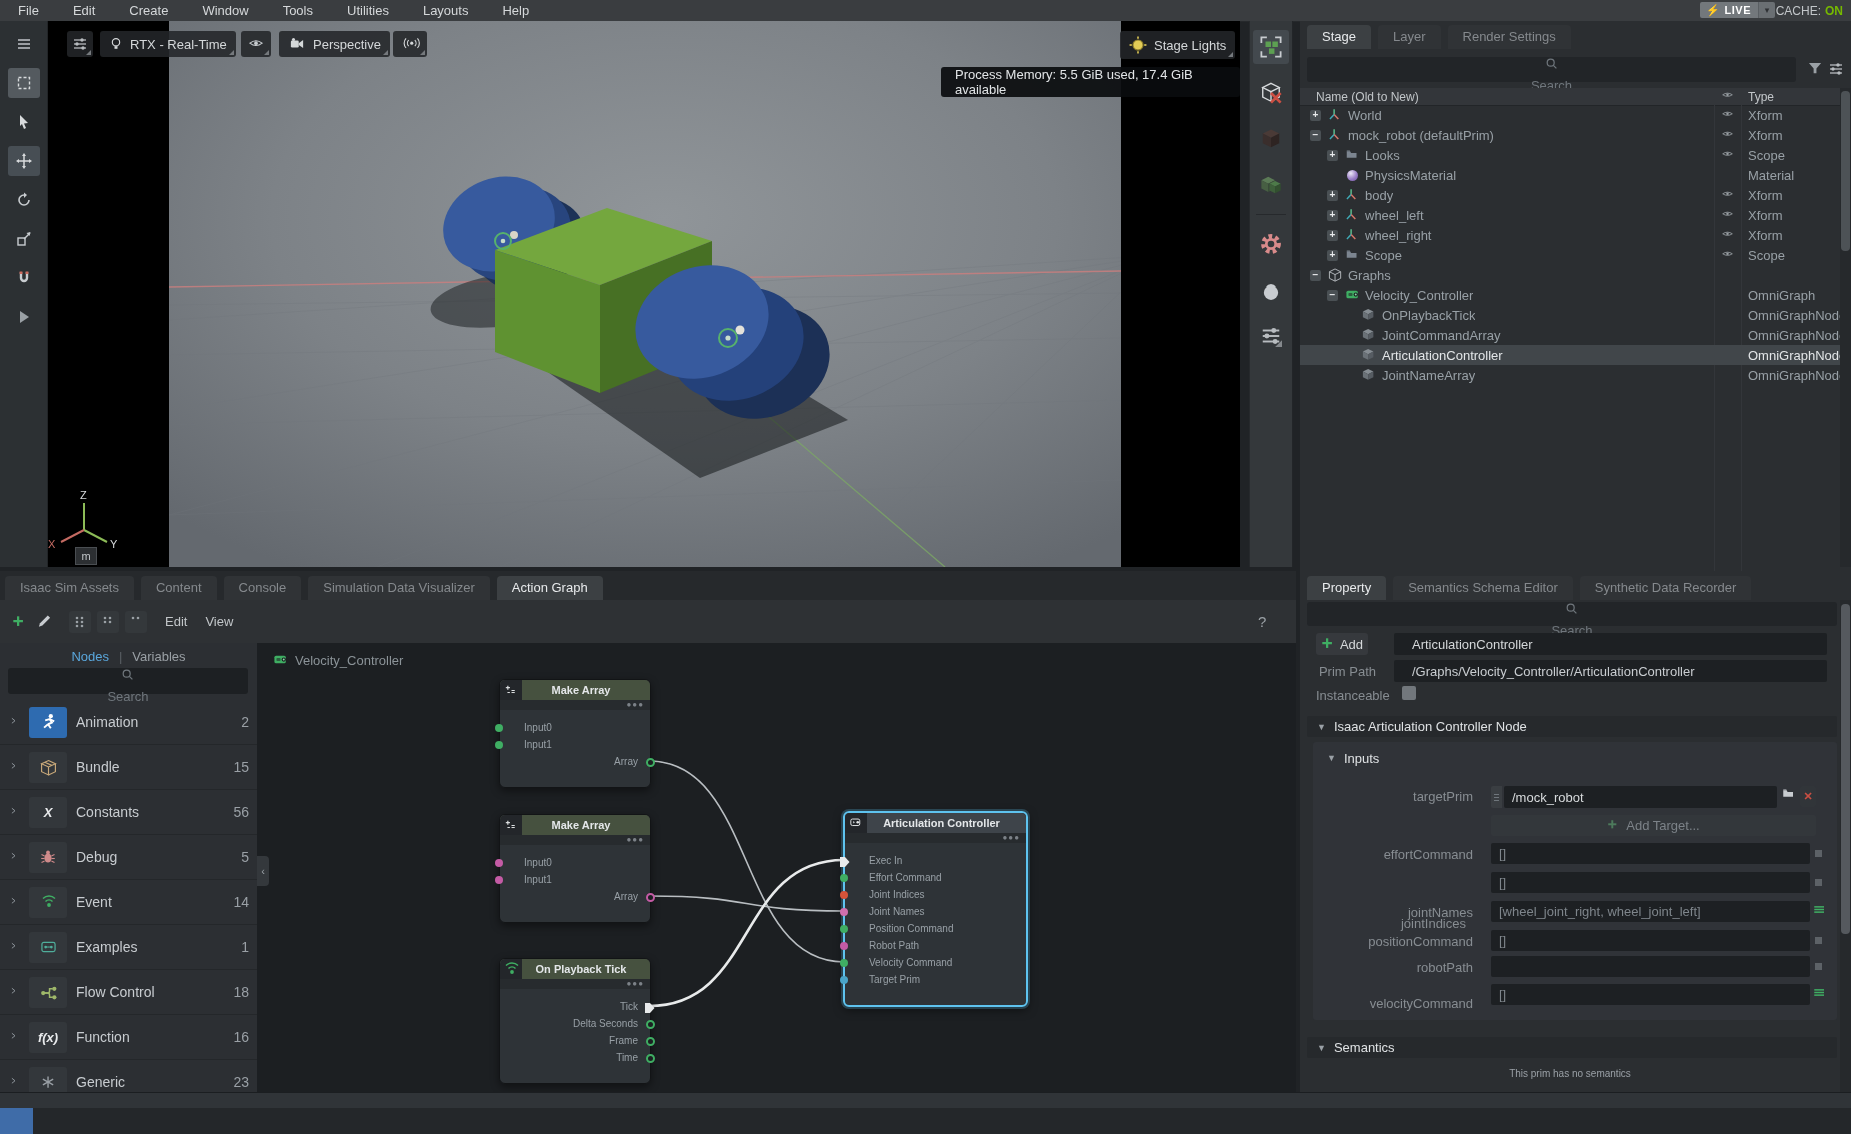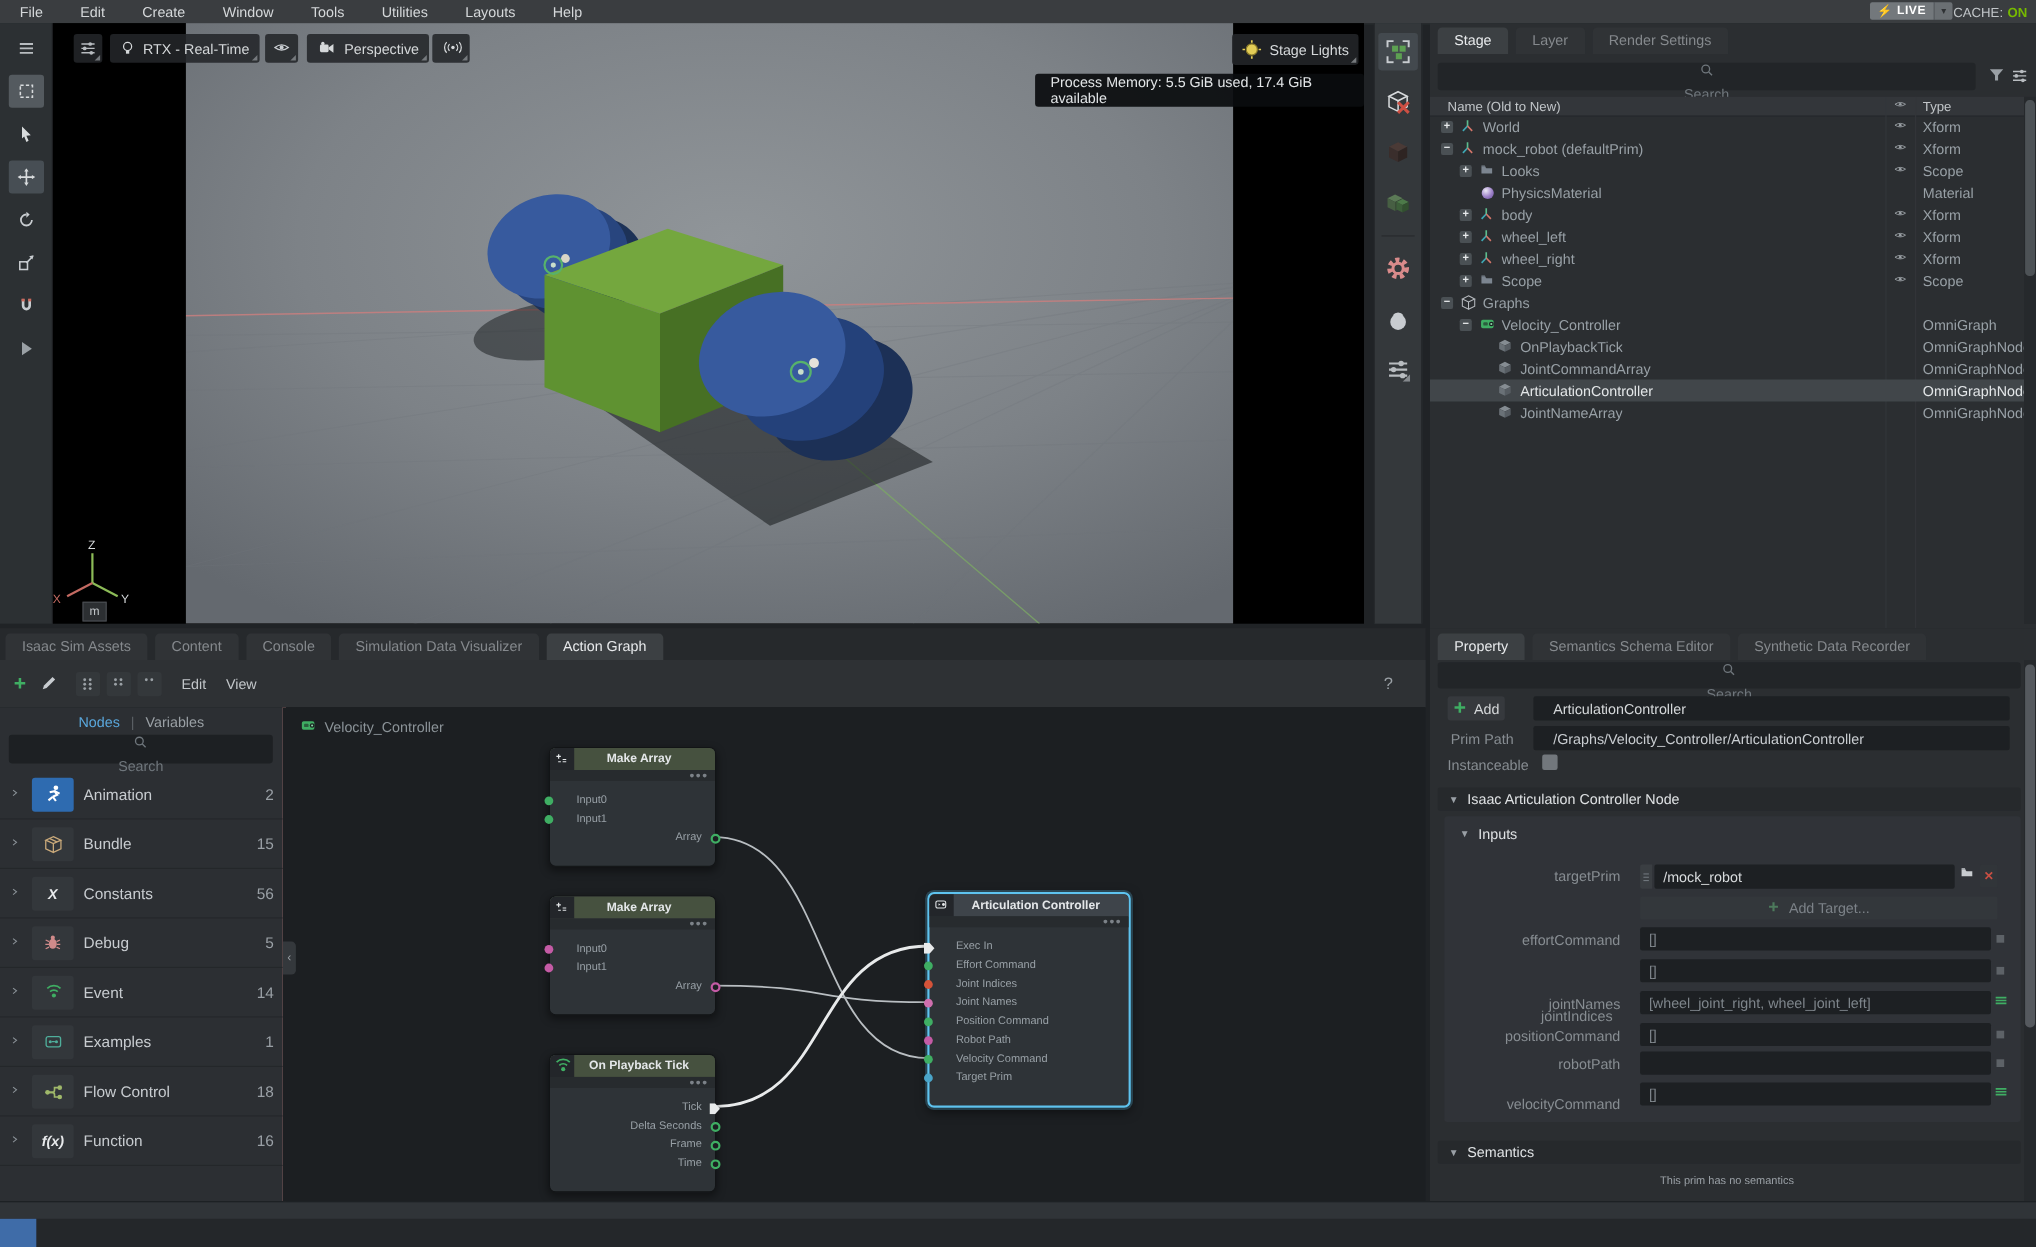--- a/index.html
+++ b/index.html
@@ -1015,20 +1015,38 @@
               <svg width="10" height="12" viewBox="0 0 16 16">
                 <polyline points="3,2 8,6 3,10" fill="none" stroke="#8b9298" stroke-width="1.6"></polyline>
               </svg>
             </span>
             <div class="cat-tile" style="background: rgb(51, 55, 59);">
               <span class="tile-text">f(x)</span>
             </div>
             <span class="cat-label">Function</span>
             <span class="cat-count">16</span>
           </div>
+          <div class="cat-row">
+            <span>
+              <svg width="10" height="12" viewBox="0 0 16 16">
+                <polyline points="3,2 8,6 3,10" fill="none" stroke="#8b9298" stroke-width="1.6"></polyline>
+              </svg>
+            </span>
+            <div class="cat-tile" style="background: rgb(51, 55, 59);">
+              <svg width="15" height="15" viewBox="0 0 16 16">
+                <g stroke="#9aa0a6" stroke-width="1.5">
+                  <line x1="7.5" y1="1.5" x2="7.5" y2="13.5"></line>
+                  <line x1="2" y1="4.5" x2="13" y2="10.5"></line>
+                  <line x1="13" y1="4.5" x2="2" y2="10.5"></line>
+                </g>
+              </svg>
+            </div>
+            <span class="cat-label">Generic</span>
+            <span class="cat-count">23</span>
+          </div>
         </div>
     </div>
 
     <div id="gcanvas" class="abs">
       <svg id="wires" class="abs" style="left:0;top:0;" width="1039" height="449">
           <path d="M 392 118 C 499.25 118, 479.75 319, 587 319" fill="none" stroke="#b9bec2" stroke-width="1.6"></path>
           <path d="M 392 253 C 499.25 253, 479.75 268, 587 268" fill="none" stroke="#b9bec2" stroke-width="1.6"></path>
           <path d="M 392 363 C 499.25 363, 479.75 217, 587 217" fill="none" stroke="#e8eaeb" stroke-width="2.6"></path>
         </svg>
       <div id="graph-title">

